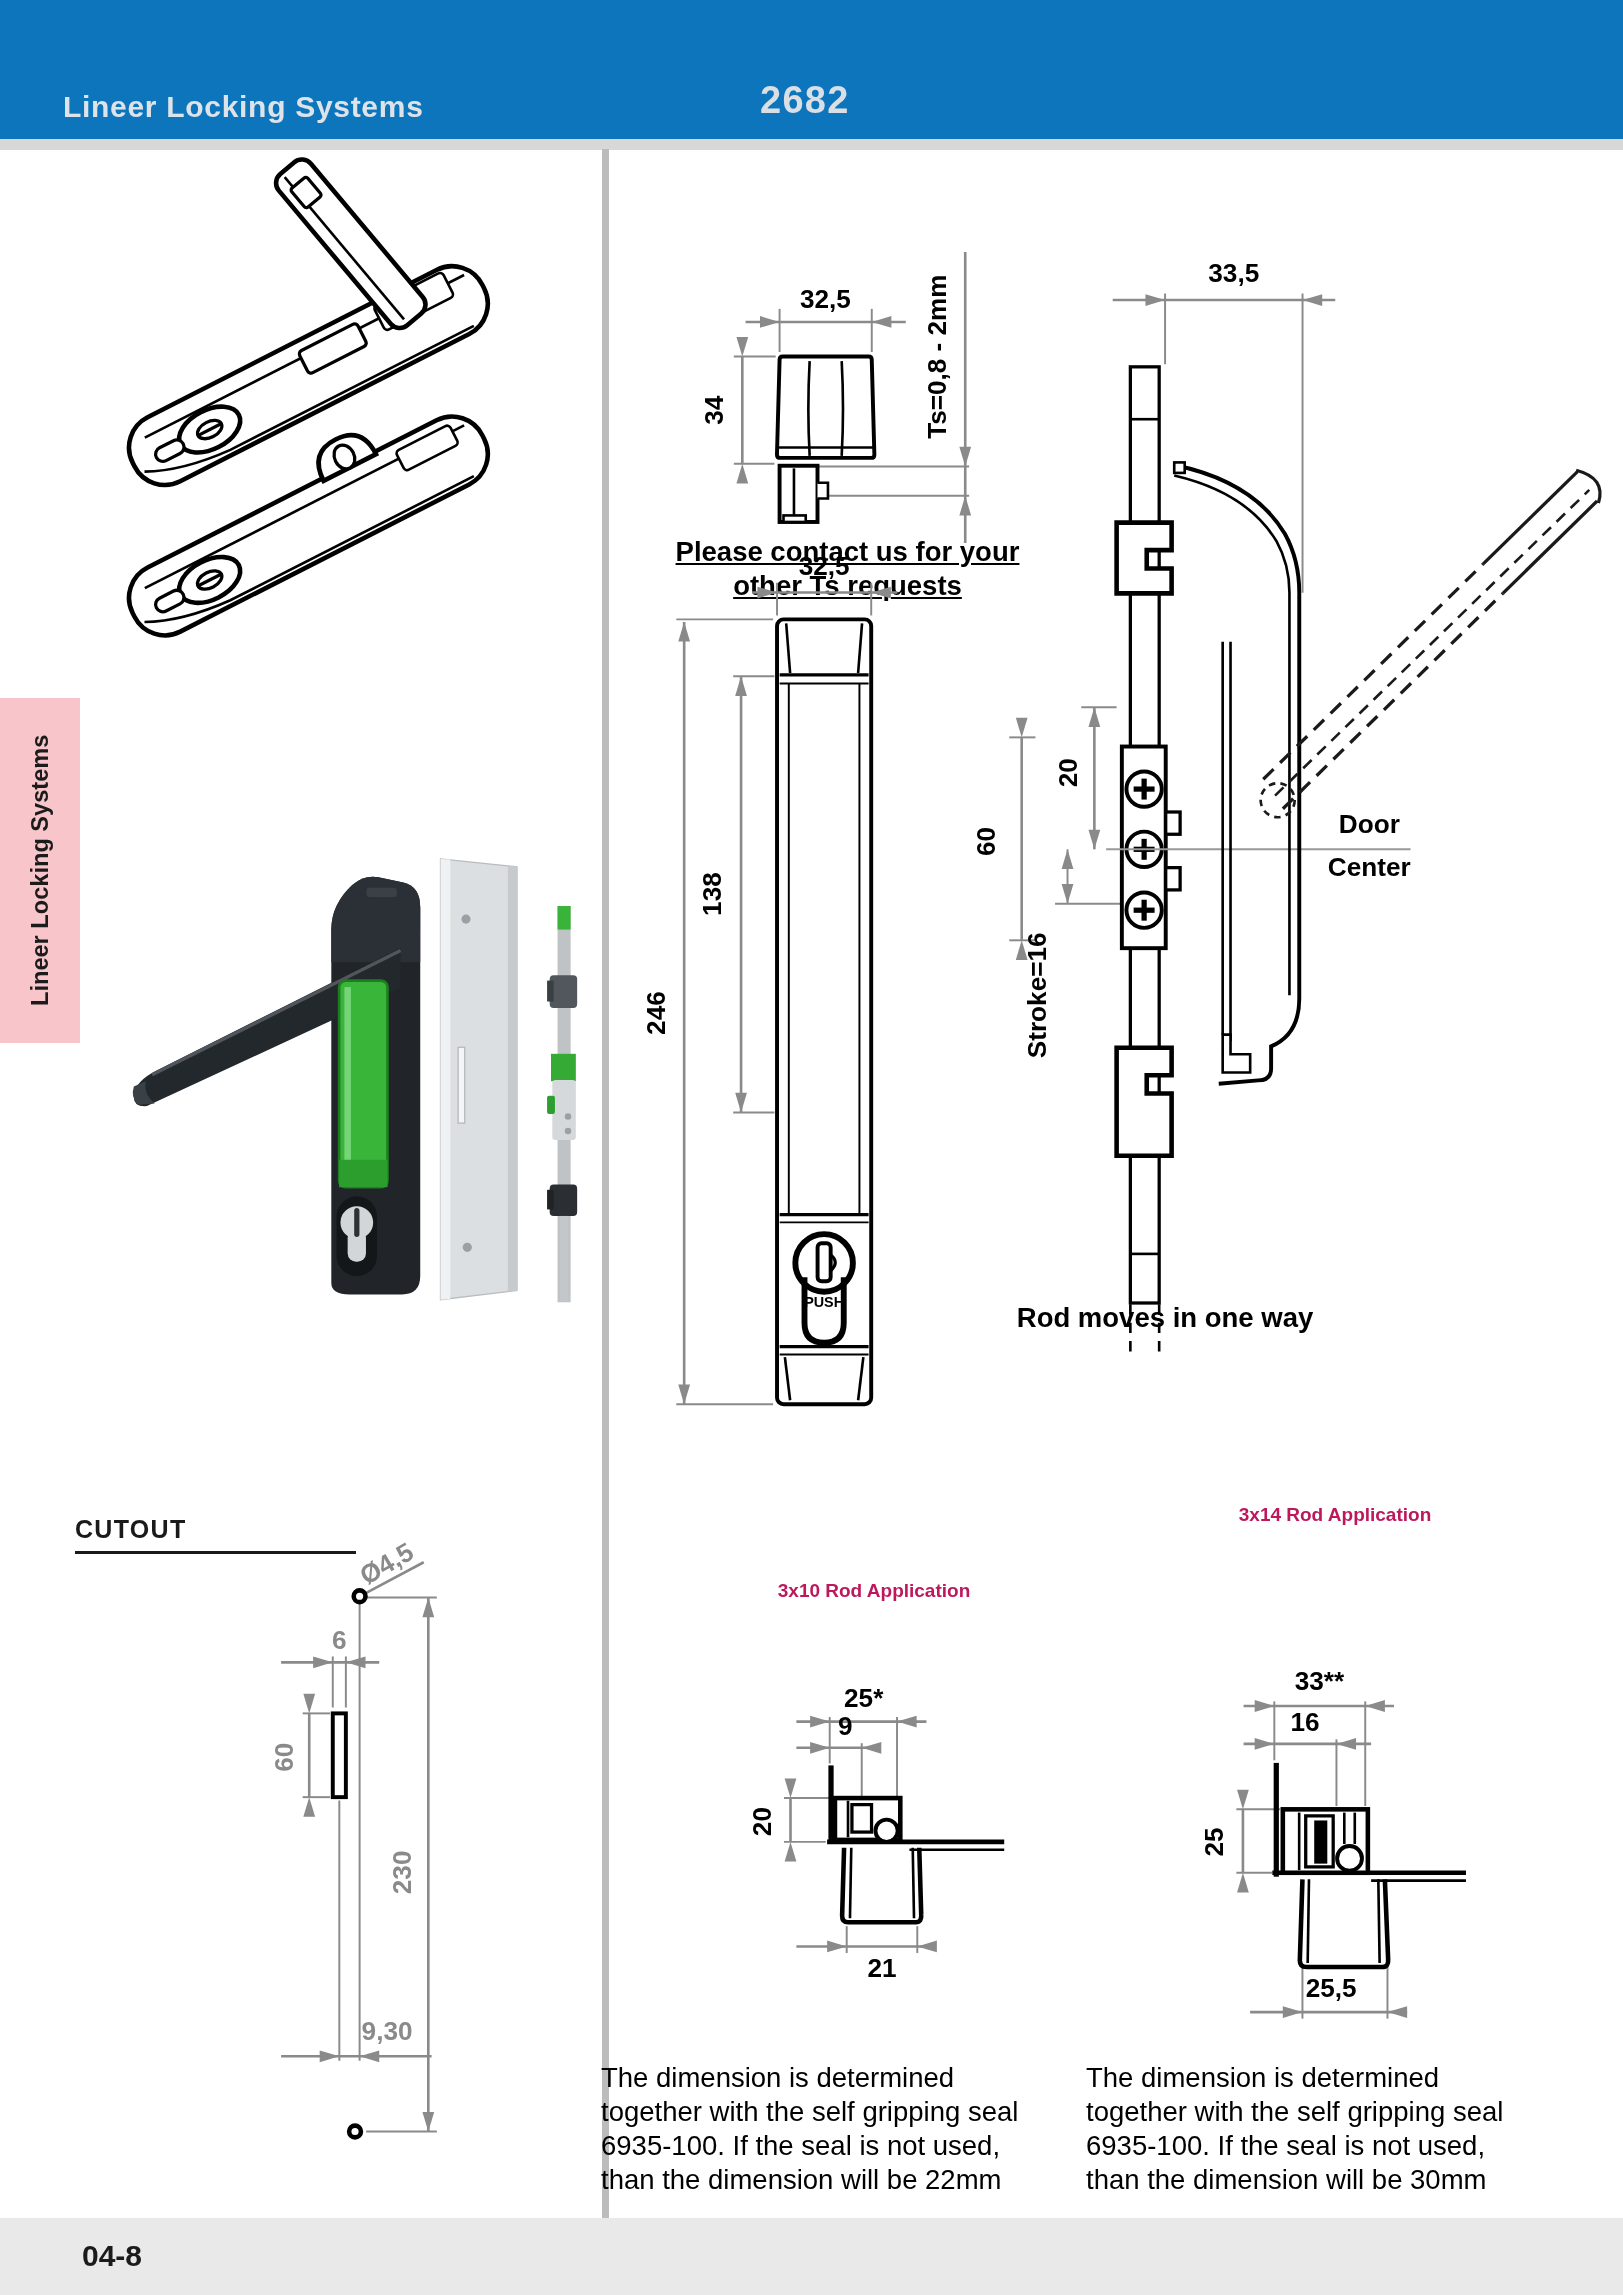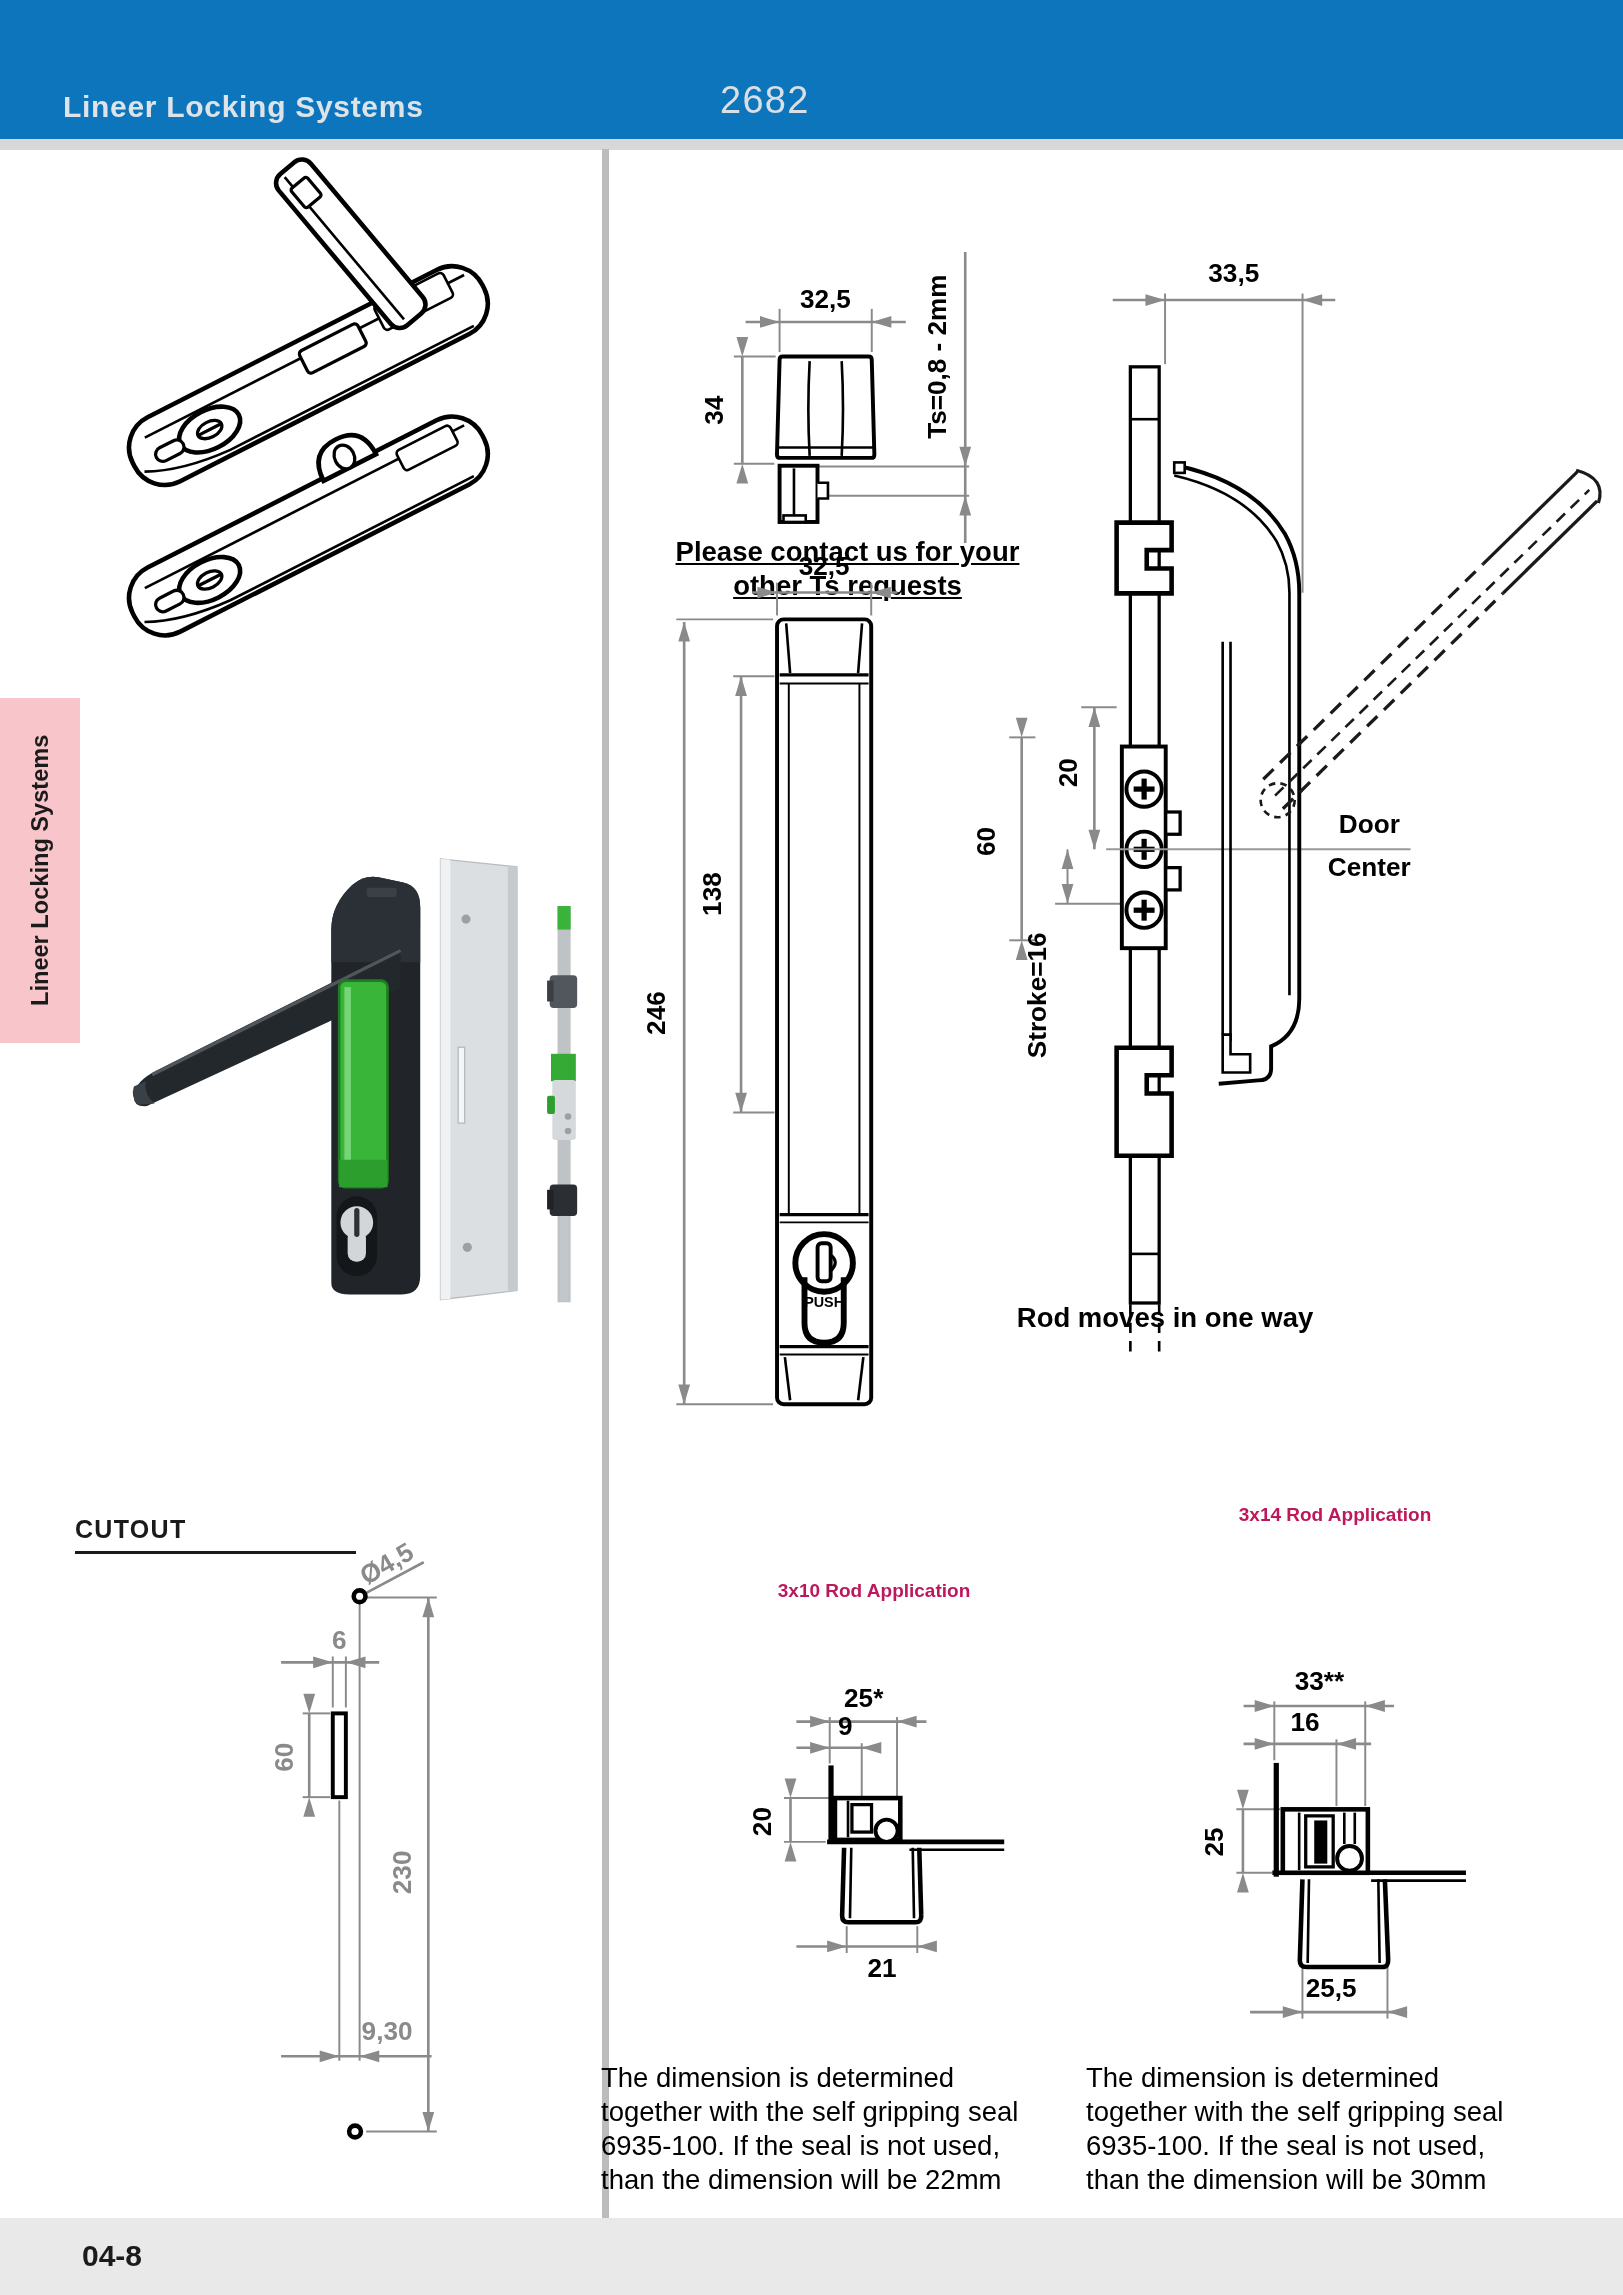--- a/index.html
+++ b/index.html
@@ -1,21 +1,21 @@
 <!DOCTYPE html>
 <html style="font-size:10.5px"><head>
 <meta charset="utf-8">
 <style>
   html,body{margin:0;padding:0;background:#ffffff;}
   .page{position:relative;width:1623px;height:2295px;background:#ffffff;overflow:hidden;
         font-family:"Liberation Sans",sans-serif;}
   
   .header{position:absolute;left:0;top:0;width:1623px;height:139px;background:#0c75bc;}
   .hdr-section{position:absolute;left:63px;top:90px;font-size:30px;font-weight:bold;color:#dde3e8;letter-spacing:0.7px;}
-  .hdr-code{position:absolute;left:720px;top:79px;font-size:38px;font-weight:normal;color:#d9dfe4;letter-spacing:1.3px;}
+  .hdr-code{position:absolute;left:760px;top:79px;font-size:38px;font-weight:bold;color:#d9dfe4;letter-spacing:1.3px;}
   .hdr-brand{position:absolute;left:1150px;top:17px;font-size:62px;font-weight:bold;color:#ffffff;letter-spacing:1.3px;}
   .gray-strip{position:absolute;left:0;top:139px;width:1623px;height:10.5px;background:#d8d8d8;}
   .v-divider{position:absolute;left:602px;top:149px;width:6.5px;height:2069px;background:#bcbcbc;}
   
   .side-tab{position:absolute;left:0;top:698px;width:80px;height:345px;background:#f8c6ca;}
   .side-tab span{position:absolute;left:0;top:0;width:80px;height:345px;
         writing-mode:vertical-rl;transform:rotate(180deg);
         display:flex;align-items:center;justify-content:center;
         font-size:23.6px;font-weight:bold;color:#1b1b1b;}
   

